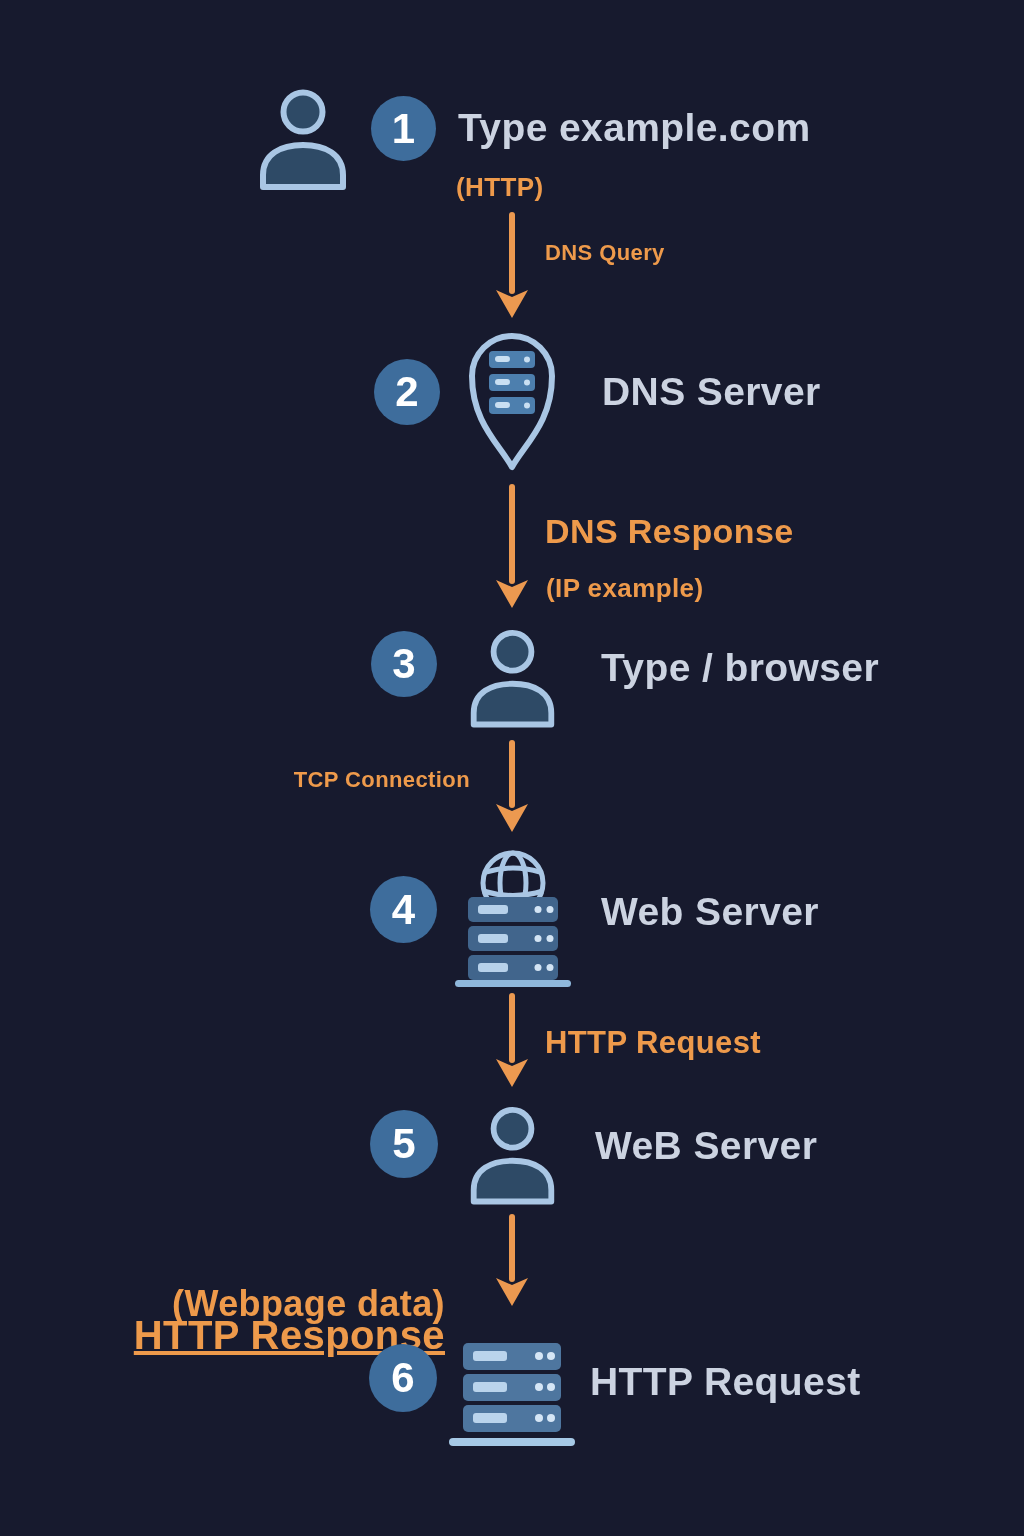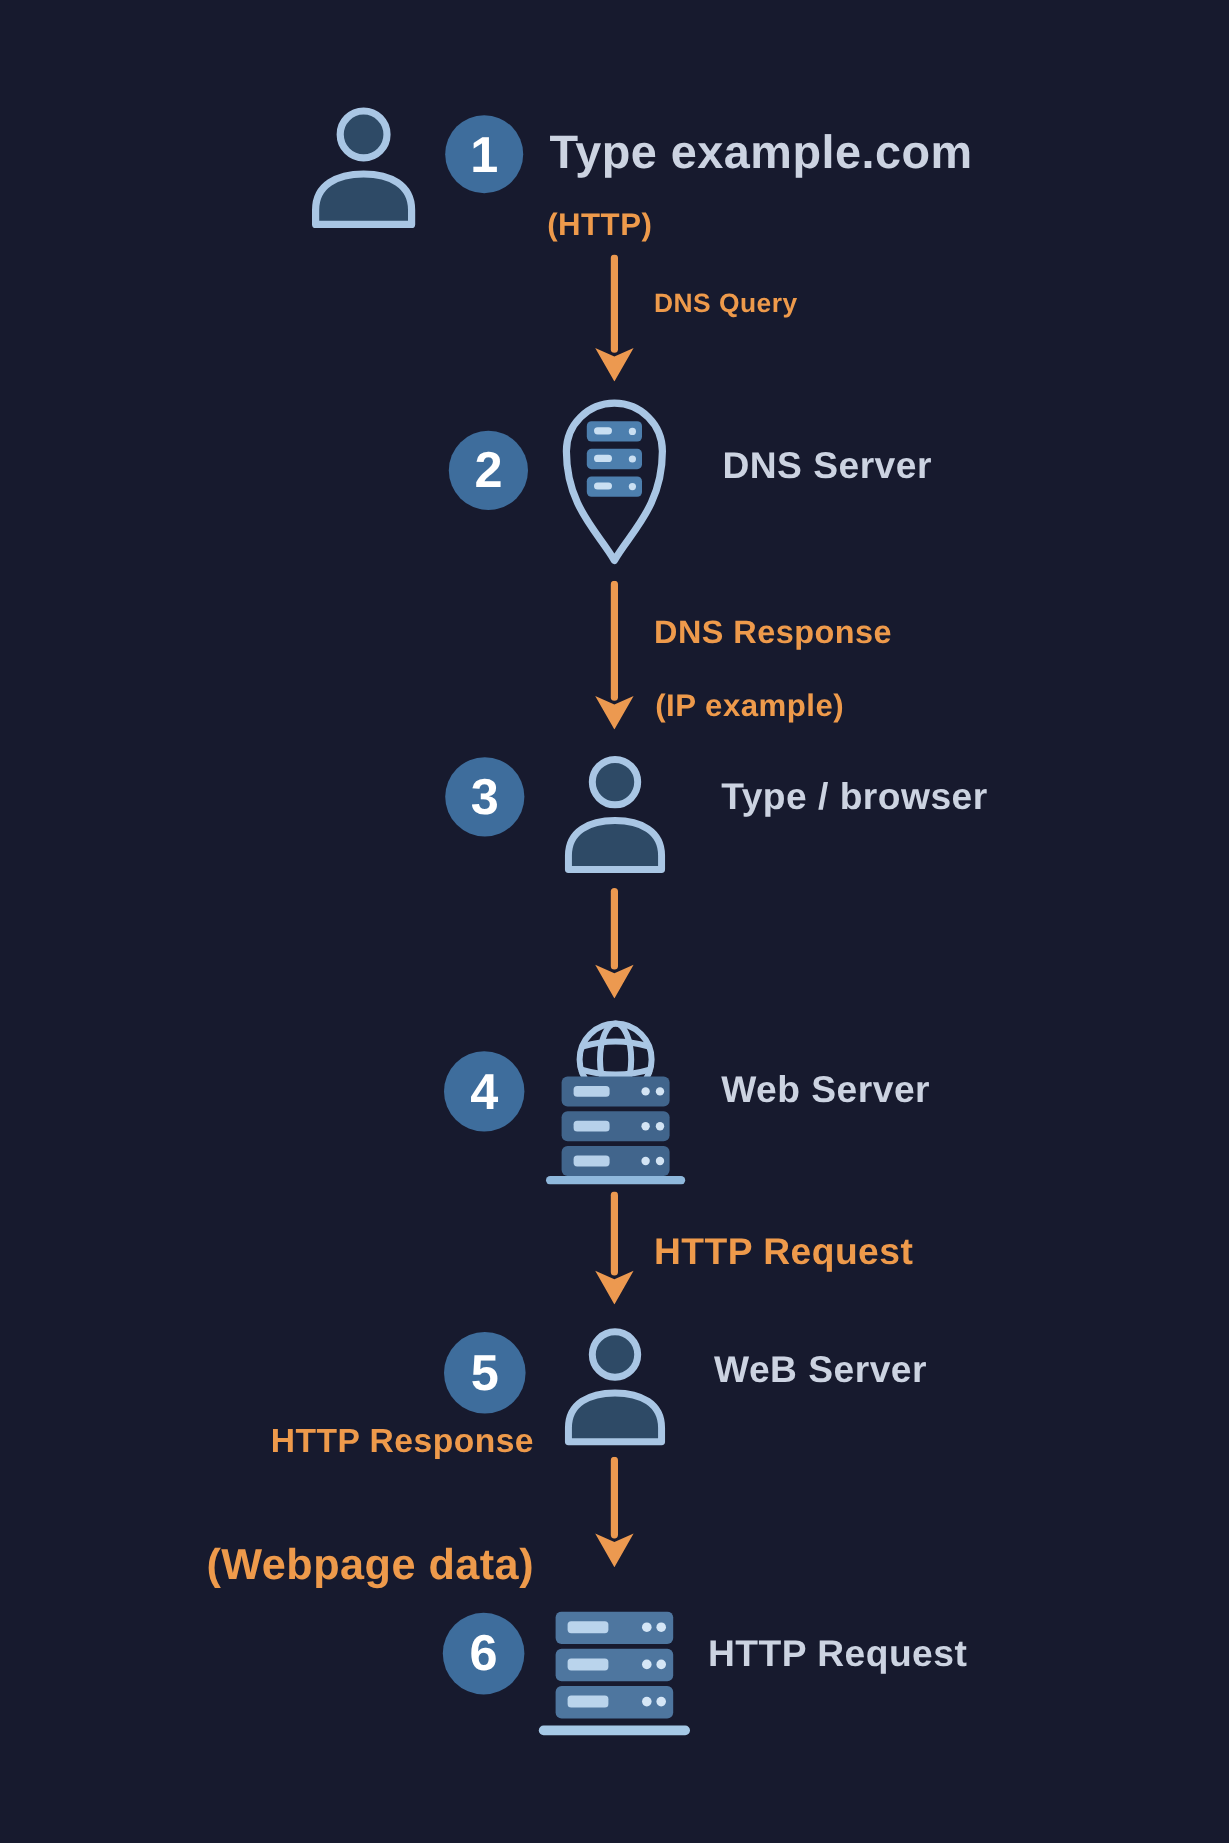--- a/index.html
+++ b/index.html
@@ -7,21 +7,21 @@
     position:relative;width:1024px;height:1536px;background:#171a2e;
     overflow:hidden;font-family:"Liberation Sans",sans-serif;
   }
   .badge{
     position:absolute;width:66px;height:66px;border-radius:50%;
     background:#3e6d9c;color:#ffffff;display:flex;align-items:center;
     justify-content:center;font-size:42px;font-weight:700;line-height:1;
   }
   .icon{position:absolute;}
   .step-label{
-    position:absolute;color:#ccd3e1;font-size:31px;font-weight:600;
+    position:absolute;color:#ccd3e1;font-size:39px;font-weight:600;
     letter-spacing:0.4px;white-space:nowrap;
   }
   .step-label.big{font-size:39px;}
   .orange{
     position:absolute;color:#ee9a4b;font-size:22px;font-weight:600;
     letter-spacing:0.4px;white-space:nowrap;
   }
   .orange.sub{font-size:26px;font-weight:700;margin-top:20px;}
   .orange.bold{font-weight:700;}
   .right-align{text-align:right;}
@@ -58,34 +58,35 @@
     <rect x="28" y="73" width="46" height="17" rx="4" fill="#4d7fae"></rect>
     <rect x="34" y="78" width="15" height="6" rx="3" fill="#c9dff2"></rect>
     <circle cx="66" cy="81.5" r="3" fill="#c9dff2"></circle>
   </svg>
   <div class="step-label" style="left:602px;top:370px;">DNS Server</div>
 
   <svg class="arrow" style="left:494px;top:484px;" width="36" height="124" viewBox="0 0 36 124">
     <rect x="15" y="0" width="6" height="100" rx="3" fill="#ec9950"></rect>
     <path d="M2 96 L18 124 L34 96 L18 103 Z" fill="#ec9950"></path>
   </svg>
-  <div class="orange" style="left:545px;top:512px;font-size:27px;">DNS Response</div>
+  <div class="orange" style="left:545px;top:512px;font-size:34px;">DNS Response</div>
   <div class="orange sub" style="left:546px;top:553px;">(IP example)</div>
 
   <div class="badge" style="left:371px;top:631px;">3</div>
   <svg class="icon" style="left:464px;top:623px;" width="97" height="107" viewBox="0 0 100 107">
     <circle cx="50" cy="28" r="19.5" fill="#2e4a66" stroke="#a9c6e4" stroke-width="6"></circle>
     <path d="M10 103 V91 C10 70 28 61 50 61 C72 61 90 70 90 91 V103 Z" fill="#2e4a66" stroke="#a9c6e4" stroke-width="6" stroke-linejoin="round"></path>
   </svg>
   <div class="step-label" style="left:601px;top:646px;">Type / browser</div>
 
   <svg class="arrow" style="left:494px;top:740px;" width="36" height="92" viewBox="0 0 36 92">
     <rect x="15" y="0" width="6" height="68" rx="3" fill="#ec9950"></rect>
     <path d="M2 64 L18 92 L34 64 L18 71 Z" fill="#ec9950"></path>
   </svg>
+  <div class="orange right-align" style="right:554px;top:767px;">TCP Connection</div>
 
   <div class="badge" style="left:370px;top:876px;width:67px;height:67px;">4</div>
   <svg class="icon" style="left:450px;top:841px;" width="126" height="146" viewBox="0 0 126 146">
     <g stroke="#a9c6e4" stroke-width="5" fill="none">
       <circle cx="63" cy="42" r="30"></circle>
       <ellipse cx="63" cy="42" rx="13" ry="30"></ellipse>
       <path d="M36 31 Q63 23 90 31"></path>
       <path d="M33 50 Q63 59 93 50"></path>
     </g>
     <rect x="18" y="56" width="90" height="25" rx="5" fill="#41658c"></rect>
@@ -114,21 +115,21 @@
   <svg class="icon" style="left:464px;top:1099px;" width="97" height="109" viewBox="0 0 100 107">
     <circle cx="50" cy="28" r="19.5" fill="#2e4a66" stroke="#a9c6e4" stroke-width="6"></circle>
     <path d="M10 103 V91 C10 70 28 61 50 61 C72 61 90 70 90 91 V103 Z" fill="#2e4a66" stroke="#a9c6e4" stroke-width="6" stroke-linejoin="round"></path>
   </svg>
   <div class="step-label" style="left:595px;top:1124px;">WeB Server</div>
 
   <svg class="arrow" style="left:494px;top:1214px;" width="36" height="92" viewBox="0 0 36 92">
     <rect x="15" y="0" width="6" height="68" rx="3" fill="#ec9950"></rect>
     <path d="M2 64 L18 92 L34 64 L18 71 Z" fill="#ec9950"></path>
   </svg>
-  <div class="orange bold right-align" style="right:579px;top:1185px;font-size:28px;">HTTP Response</div>
+  <div class="orange bold right-align" style="right:579px;top:1313px;font-size:40px;text-decoration:underline;">HTTP Response</div>
   <div class="orange bold right-align" style="right:579px;top:1283px;font-size:36px;">(Webpage data)</div>
 
   <div class="badge" style="left:369px;top:1344px;width:68px;height:68px;">6</div>
   <svg class="icon" style="left:447px;top:1343px;" width="130" height="104" viewBox="0 0 130 104">
     <rect x="16" y="0" width="98" height="27" rx="5" fill="#4e769f"></rect>
     <rect x="26" y="8" width="34" height="10" rx="3" fill="#bad4ec"></rect>
     <circle cx="92" cy="13" r="4" fill="#d5e6f6"></circle>
     <circle cx="104" cy="13" r="4" fill="#d5e6f6"></circle>
     <rect x="16" y="31" width="98" height="27" rx="5" fill="#4e769f"></rect>
     <rect x="26" y="39" width="34" height="10" rx="3" fill="#bad4ec"></rect>

